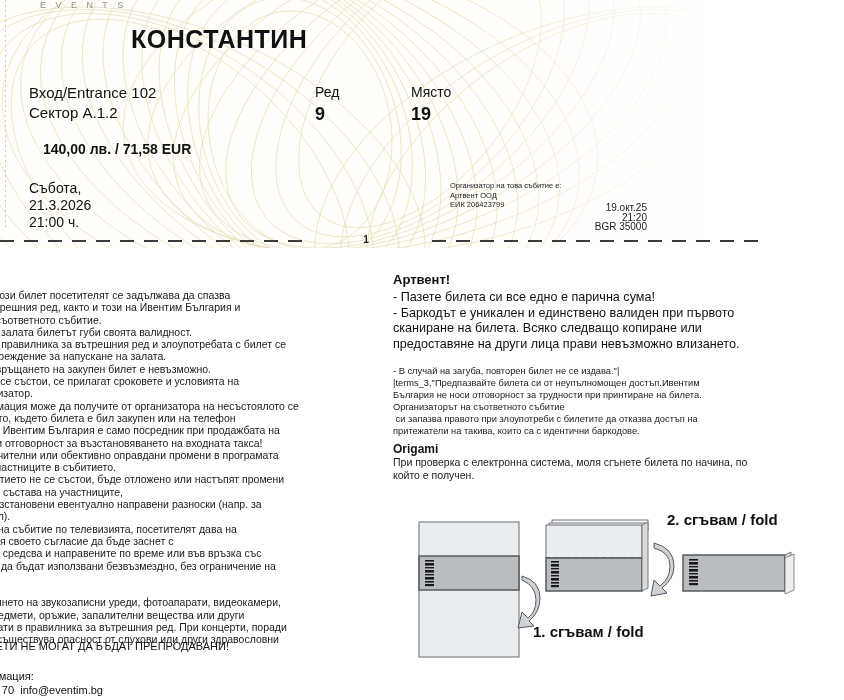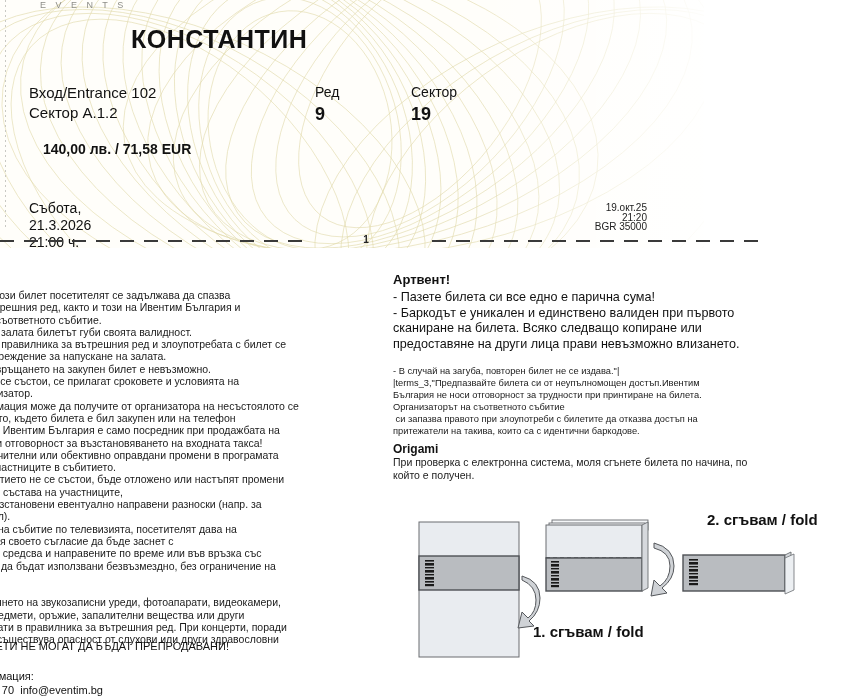--- a/index.html
+++ b/index.html
@@ -86,21 +86,21 @@
     font-size: 15px; color: #111;
   }
   #price-line {
     position: absolute;
     left: 43px; top: 141px;
     font-size: 14px; font-weight: bold; color: #111; text-align: center;
   }
   #date-block {
     position: absolute;
     left: 29px; top: 180px;
-    font-size: 14px; line-height: 17px; color: #111; margin-top: 20px;
+    font-size: 14px; line-height: 17px; color: #111;
   }
 
   .seatcol { position: absolute; text-align: left; }
   #row-col { left: 315px; top: 84px; }
   #seat-col { left: 411px; top: 84px; }
   .seat-label { font-size: 14px; color: #111; }
   .seat-value { font-size: 18px; font-weight: bold; color: #111; margin-top: 4px; }
 
   #organizer-block {
     position: absolute;
@@ -216,21 +216,21 @@
   #origami-diagram {
     position: absolute;
     left: 405px; top: 500px;
     width: 430px; height: 165px;
   }
   .fold-caption {
     position: absolute;
     font-size: 15px; font-weight: bold; color: #111;
   }
   #fold-caption-1 { left: 128px; top: 123px; }
-  #fold-caption-2 { left: 262px; top: 11px; margin-left: 40px; }
+  #fold-caption-2 { left: 262px; top: 11px; }
 </style>
 </head>
 <body>
 
 <div id="ticket-stub">
 
   <svg id="guilloche" viewBox="0 0 760 380" preserveAspectRatio="none">
     <g fill="none" stroke="#ddd5a0" stroke-width="0.6" opacity="0.85">
       <ellipse cx="300" cy="190" rx="300" ry="175" transform="rotate(8 300 190)"></ellipse>
       <ellipse cx="300" cy="190" rx="285" ry="168" transform="rotate(14 300 190)"></ellipse>
@@ -276,24 +276,27 @@
   <div id="price-line">140,00 лв. / 71,58 EUR</div>
   <div id="date-block" style="white-space:pre-wrap;">Събота,
 21.3.2026
 21:00 ч.</div>
 
   <div class="seatcol" id="row-col">
     <div class="seat-label">Ред</div>
     <div class="seat-value">9</div>
   </div>
   <div class="seatcol" id="seat-col">
-    <div class="seat-label">Сектор</div>
+    <div class="seat-label">Място</div>
     <div class="seat-value">19</div>
   </div>
 
+  <div id="organizer-block" style="white-space:pre-wrap;">Организатор на това събитие е:
+Артвент ООД
+ЕИК 206423799</div>
   <div id="txn-block" style="white-space:pre-wrap;">19.окт.25   21:20
 BGR 35000</div>
 
   <div id="tear-line-left"></div>
   <div id="page-number">1</div>
   <div id="tear-line-right"></div>
 </div>
 
 <div id="terms-left">
   <div id="terms-left-heading">ловия</div>

